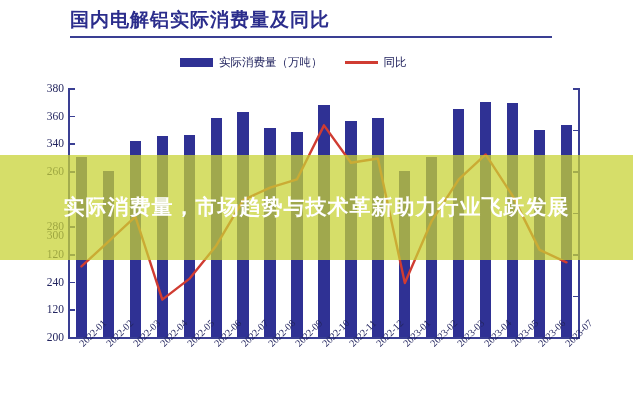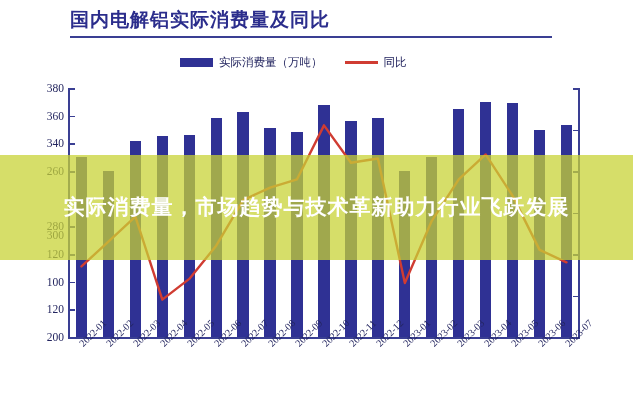--- a/index.html
+++ b/index.html
@@ -127,21 +127,21 @@
   </div>
 
   <div class="ylabels-left" id="ylabels-left">
       <div class="ylab" style="top: 0px;">380</div>
       <div class="ylab" style="top: 27.6667px;">360</div>
       <div class="ylab" style="top: 55.3333px;">340</div>
       <div class="ylab" style="top: 83px;">260</div>
       <div class="ylab" style="top: 110.667px; margin-top: 36px;">300</div>
       <div class="ylab" style="top: 138.333px;">280</div>
       <div class="ylab" style="top: 166px;">120</div>
-      <div class="ylab" style="top: 193.667px;">100</div>
+      <div class="ylab" style="top: 193.667px;">240</div>
       <div class="ylab" style="top: 221.333px;">120</div>
       <div class="ylab" style="top: 249px;">200</div>
     </div>
 
 
   <div class="plot">
     <div class="axis-left"></div>
     <div class="axis-right"></div>
     <div class="axis-bottom"></div>
     <div id="ticks-left">

